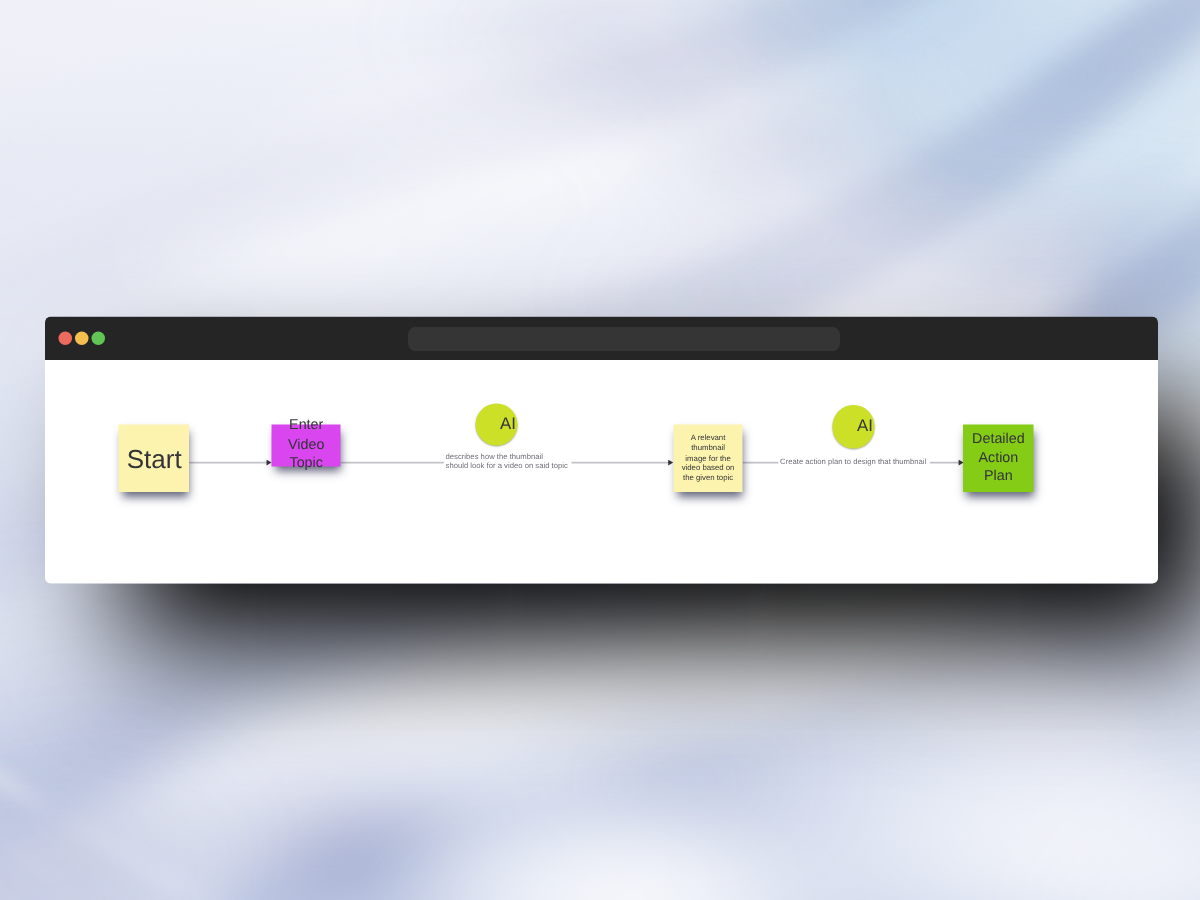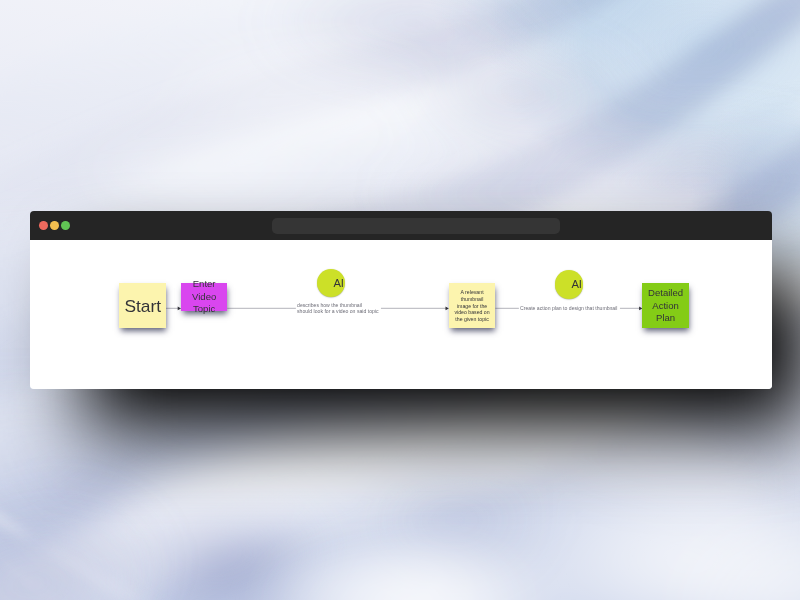--- a/index.html
+++ b/index.html
@@ -181,21 +181,21 @@
             <line x1="589.9265624999999" y1="68.4" x2="610.1999999999999" y2="68.4" stroke="#c2c2c8" stroke-width="1.1"></line>
             <path d="M609.1,66.55000000000001L612.4,68.4L609.1,70.25Z" fill="#303036"></path>
           </svg>
           <div style="position: absolute; white-space: nowrap; text-align: left; color: rgb(110, 110, 120); font-size: 5.13px; line-height: 6.5px; left: 267.058px; top: 61.9px; display: inline-block;">
             <div>describes how the thumbnail</div>
             <div>should look for a video on said topic</div>
           </div>
           <div style="position: absolute; white-space: nowrap; text-align: left; color: rgb(110, 110, 120); font-size: 5.13px; line-height: 6.5px; left: 490.073px; top: 65.15px; display: inline-block;">
             <div>Create action plan to design that thumbnail</div>
           </div>
-          <div class="node sticky" style="left: 49.4px; top: 42.7px; width: 46.8px; height: 45.8px; font-size: 17.35px; line-height: 19px; background: rgb(252, 244, 174); color: rgb(51, 51, 56); padding-top: 2px; margin-left: 40px;">
+          <div class="node sticky" style="left: 49.4px; top: 42.7px; width: 46.8px; height: 45.8px; font-size: 17.35px; line-height: 19px; background: rgb(252, 244, 174); color: rgb(51, 51, 56); padding-top: 2px;">
             <span>Start</span>
           </div>
           <div class="node sticky" style="left: 151px; top: 42.7px; width: 46.3px; height: 28px; font-size: 9.55px; line-height: 12.45px; background: #d946ef; color: rgb(51, 51, 56); padding-top: 0.8px;">
             <span>Enter<br>Video<br>Topic</span>
           </div>
           <div class="node sticky" style="left: 418.8px; top: 42.7px; width: 46.5px; height: 45.8px; font-size: 5.2px; line-height: 6.86px; background: rgb(252, 244, 174); color: rgb(51, 51, 56); padding-top: 0.8px;">
             <span>A relevant<br>thumbnail<br>image for the<br>video based on<br>the given topic</span>
           </div>
           <div class="node sticky" style="left: 612.4px; top: 42.7px; width: 46.4px; height: 45.8px; font-size: 9.55px; line-height: 12.45px; background: #84cc16; color: rgb(51, 51, 56); padding-top: 0.8px;">
             <span>Detailed<br>Action<br>Plan</span>

